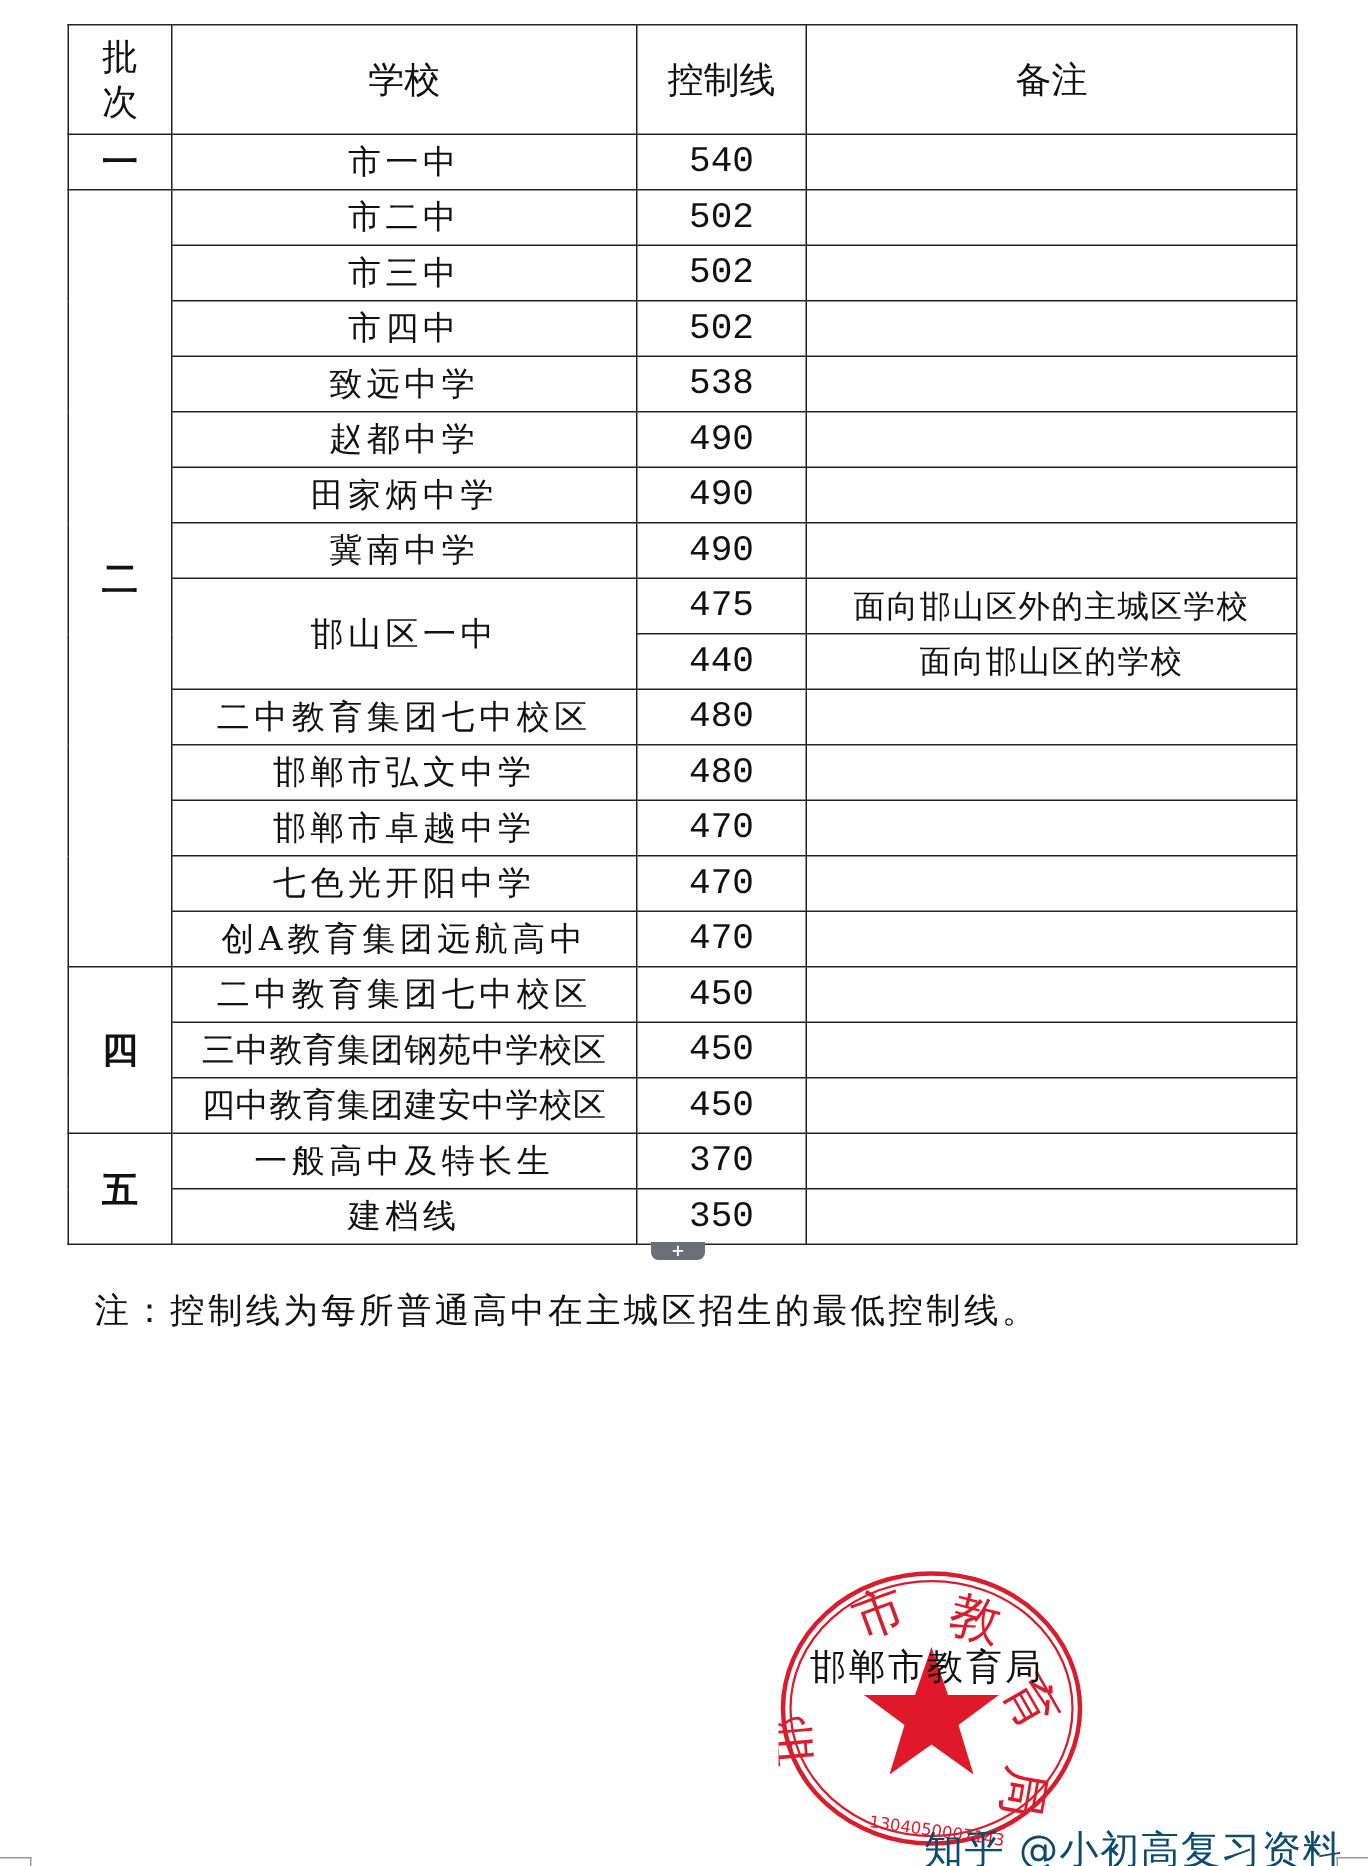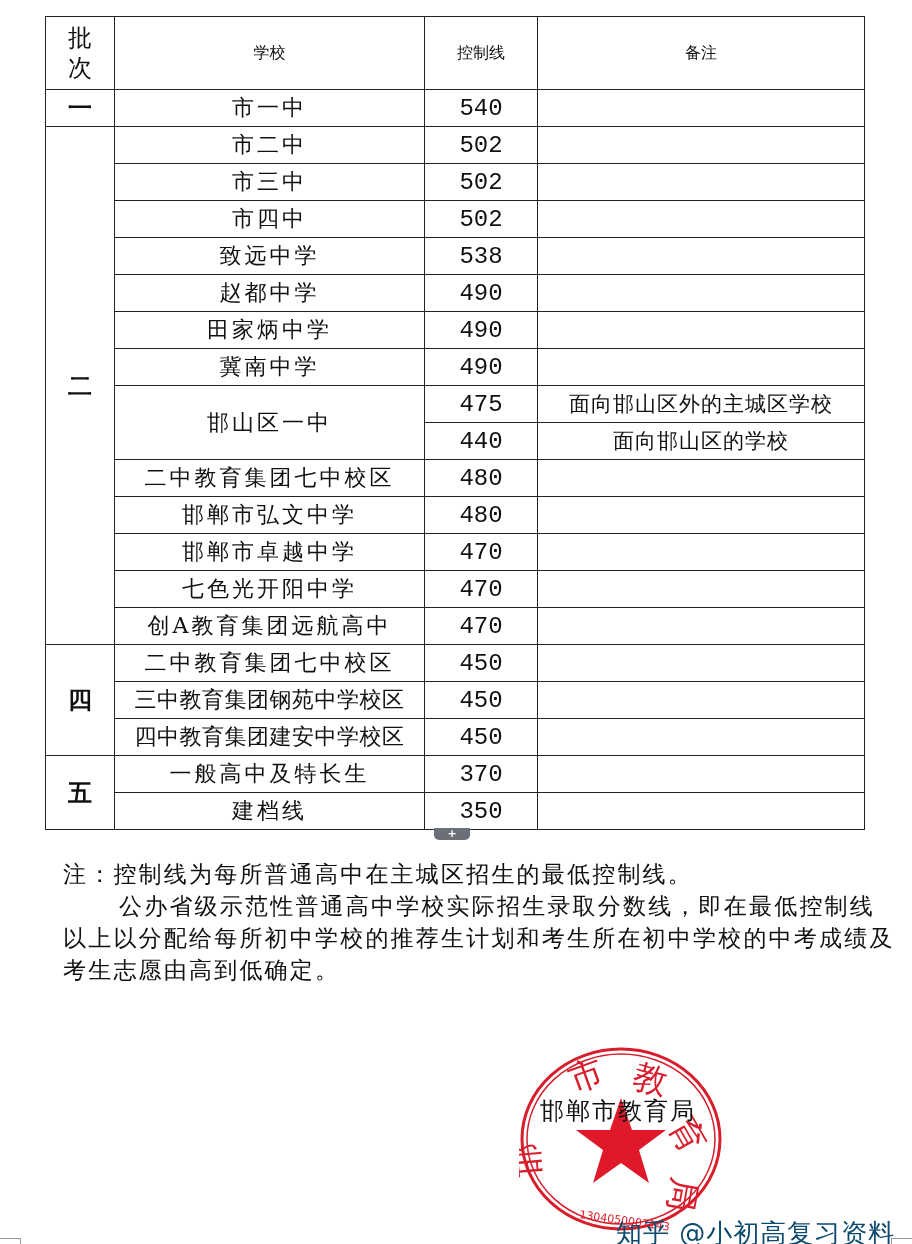--- a/index.html
+++ b/index.html
@@ -9,21 +9,21 @@
   }
   table.score {
     position:absolute; left:45px; top:16px; width:819px;
     border-collapse:collapse; table-layout:fixed;
   }
   table.score td, table.score th {
     border:1.2px solid #222; padding:0; text-align:center; vertical-align:middle;
     font-weight:normal;
   }
   table.score th {
-    font-family:"DejaVu Sans", "Liberation Sans", sans-serif; font-size:16px; height:72px;
+    font-family:"DejaVu Sans", "Liberation Sans", sans-serif; font-size:24px; height:72px;
   }
   table.score th.batch-h { font-size:24px; line-height:30px; }
   table.score td { height:36px; font-size:22px; letter-spacing:3px; }
   table.score td.score-cell { font-family:Liberation Mono, monospace; font-size:24px; letter-spacing:0; }
   table.score td.batch {
     font-family:"DejaVu Sans", "Liberation Sans", sans-serif; font-weight:bold; font-size:24px; letter-spacing:0;
   }
   table.score td.note { letter-spacing:1px; font-size:21px; }
   .col-batch { width:69px; } .col-school { width:310px; } .col-score { width:113px; } .col-note { width:327px; }
   .add-handle {
@@ -178,21 +178,20 @@
       <td class="score-cell">350</td>
       <td class="note"></td>
     </tr>
   </tbody>
 </table>
 
 <div class="add-handle">+</div>
 
 <div class="notes">
   <p>注：控制线为每所普通高中在主城区招生的最低控制线。</p>
-  <p class="indent">公办省级示范性普通高中学校实际招生录取分数线，即在最低控制线以上以分配给每所初中学校的推荐生计划和考生所在初中学校的中考成绩及考生志愿由高到低确定。</p>
 </div>
 
 <svg class="stamp" viewBox="0 0 204 186">
   <g fill="none" stroke="#d81e2c">
     <ellipse cx="102" cy="93" rx="99" ry="90" stroke-width="3"></ellipse>
     <ellipse cx="102" cy="93" rx="94" ry="85" stroke-width="1.5"></ellipse>
   </g>
   <polygon fill="#e0192a" points="102,52 113,84 147,84 120,104 130,137 102,117 74,137 84,104 57,84 91,84"></polygon>
   <g fill="#d81e2c" font-size="34" font-family="DejaVu Serif, serif">
     <text x="55" y="46" transform="rotate(-20 55 46)">市</text>

